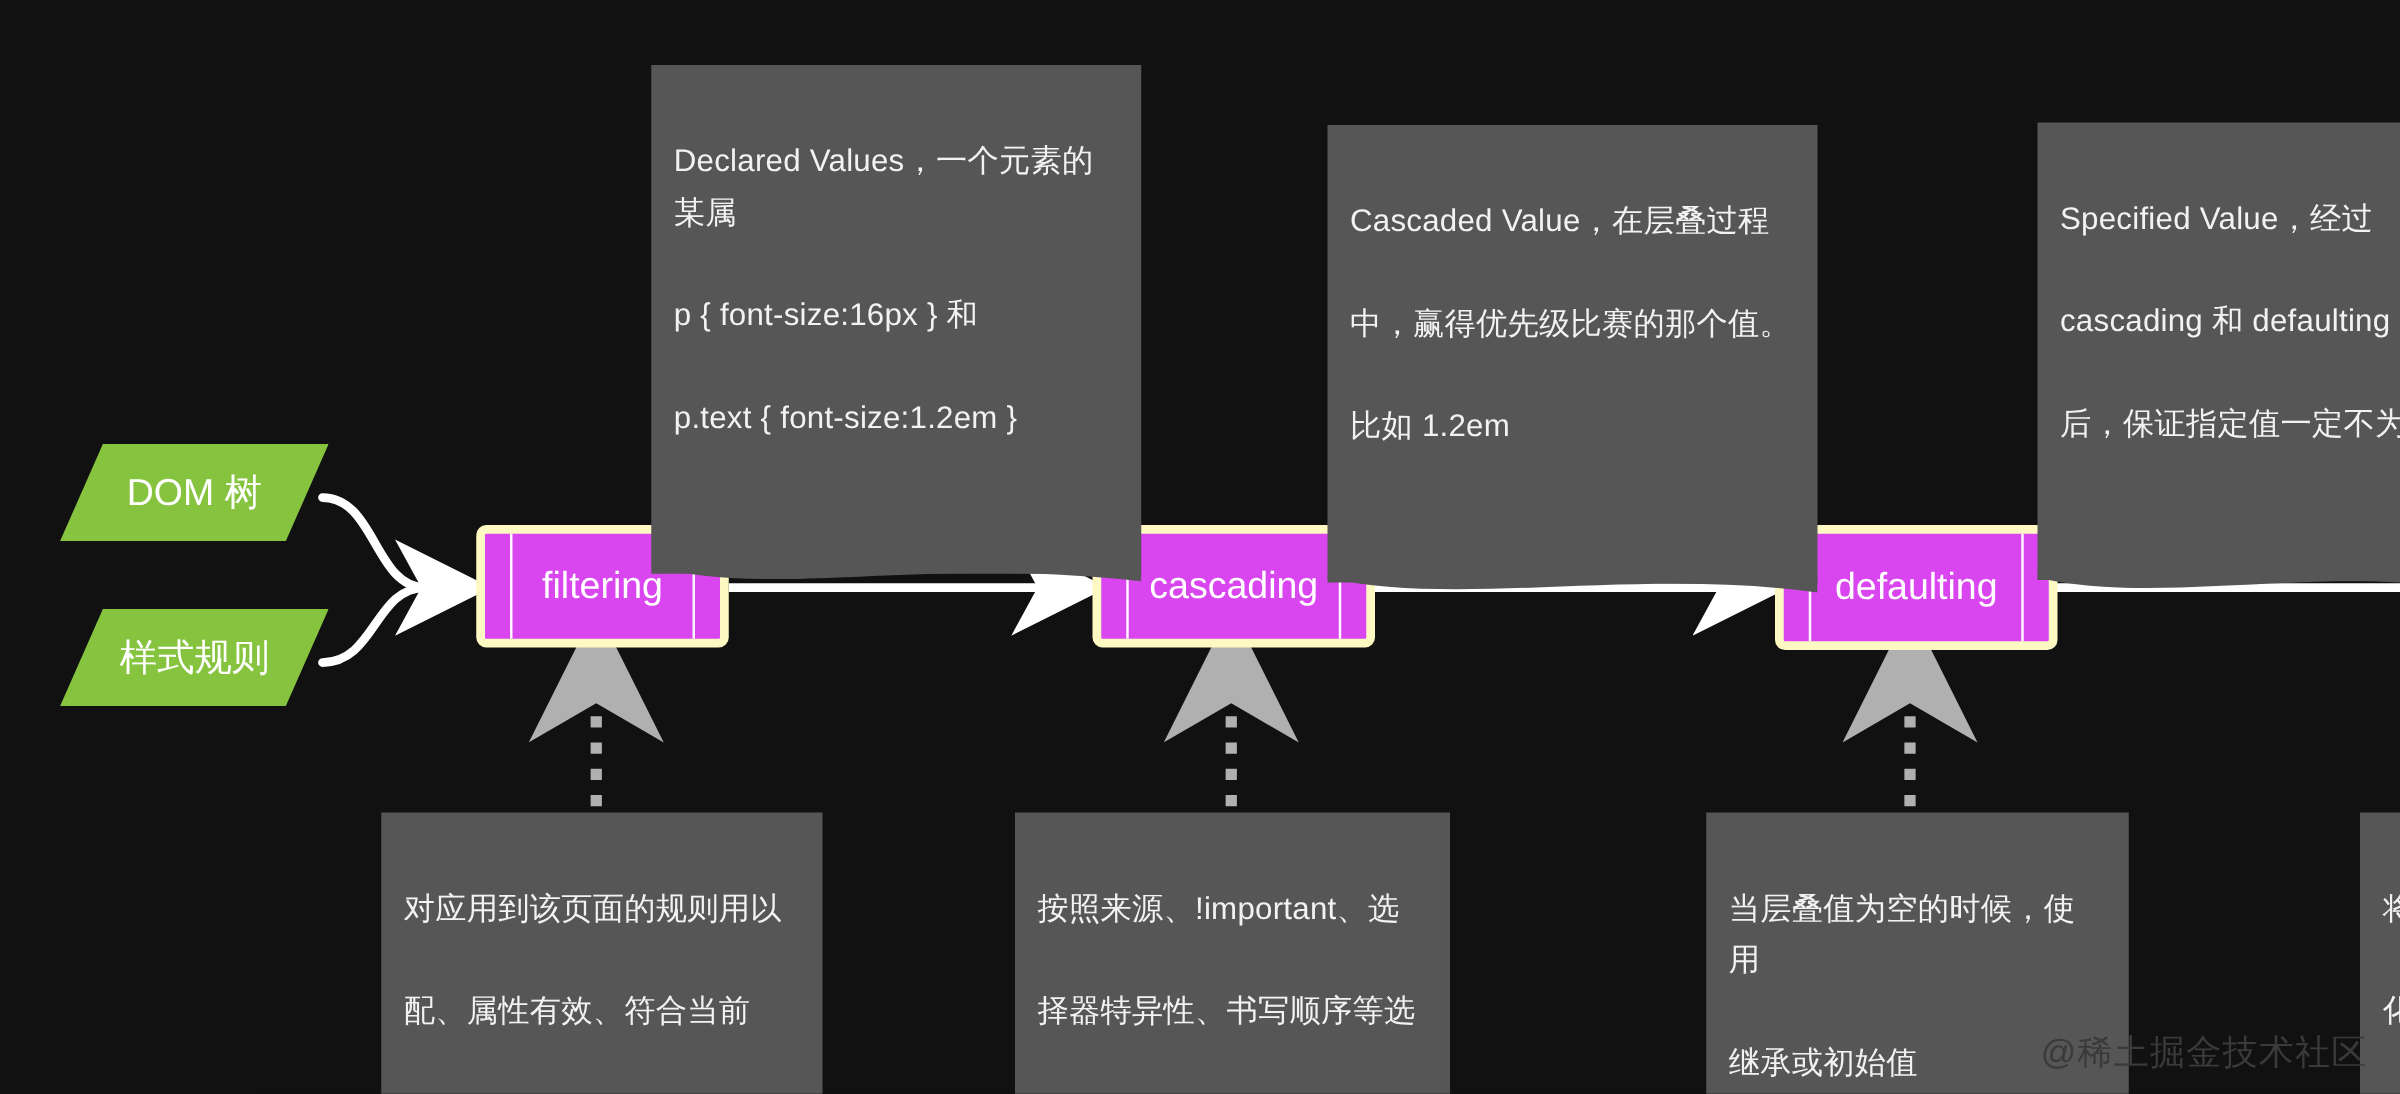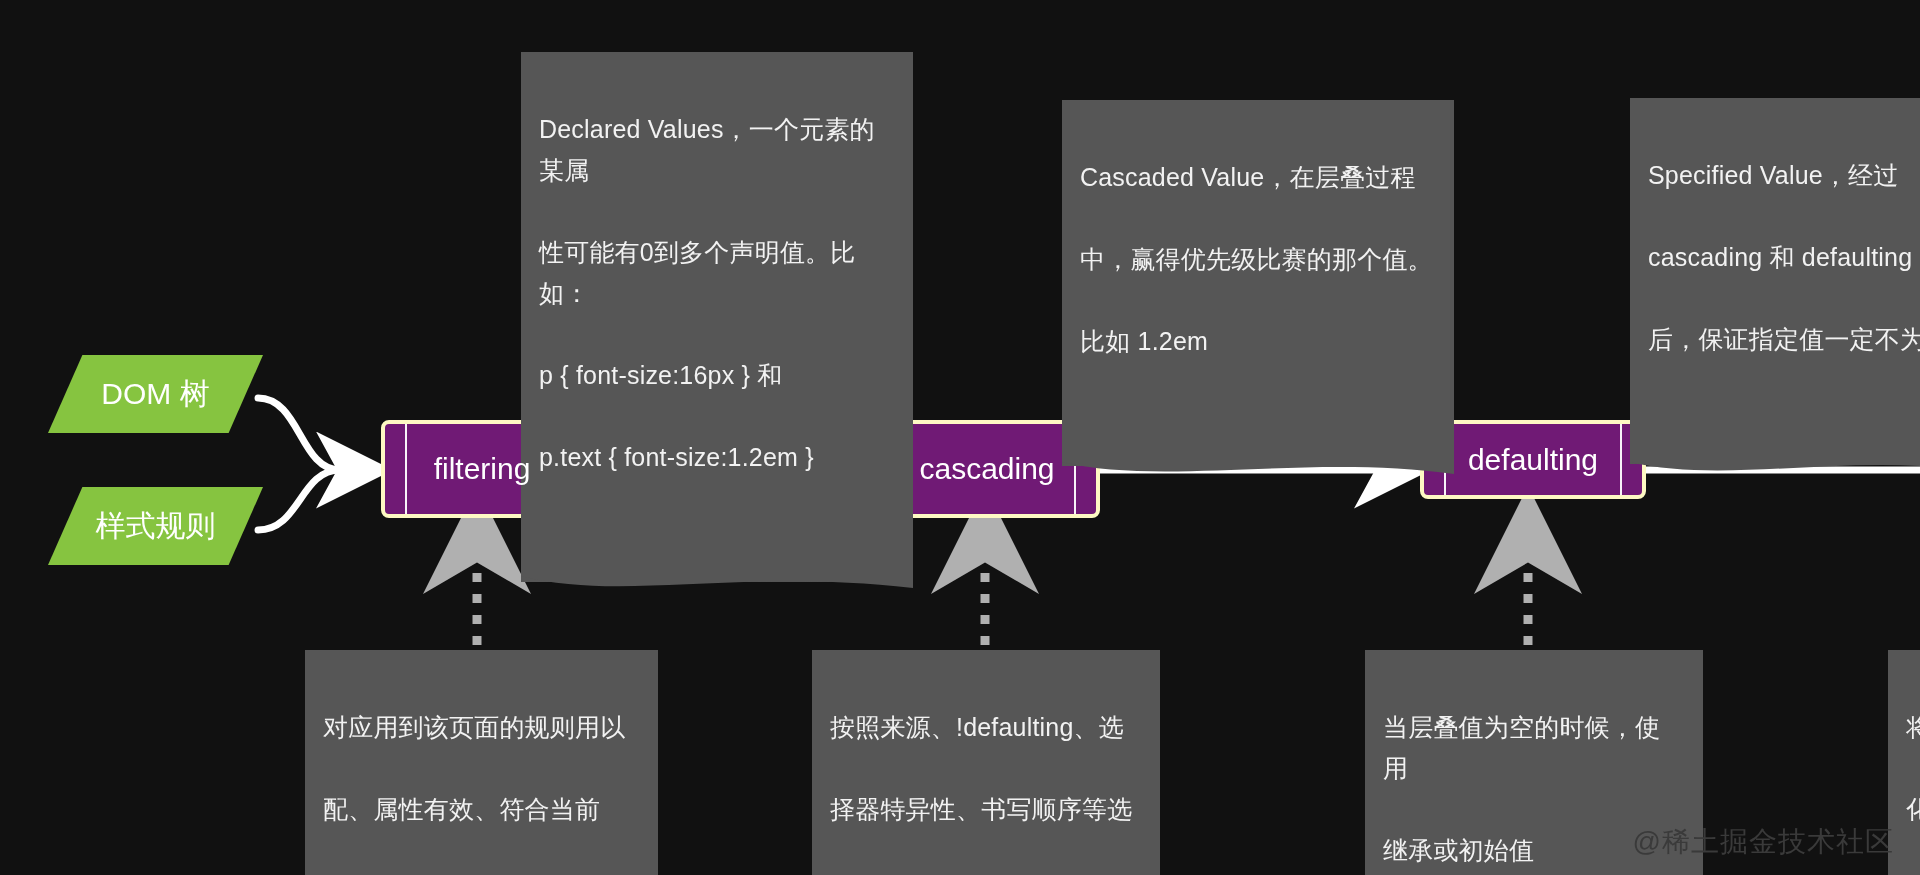--- a/index.html
+++ b/index.html
@@ -24,22 +24,22 @@
     letter-spacing:0.2px;
     white-space:pre-line;
   }
   .note .line{display:block;}
   
   .wavebot{position:absolute;left:0;bottom:-20px;width:100%;height:26px;display:block;}
 
   
   .proc{
     position:absolute;
-    background:#701a75;
-    border:4px solid #fef9c3;
+    background:#d946ef;
+    border:7px solid #fef9c3;
     border-radius:8px;
     box-sizing:border-box;
     display:flex;
     align-items:center;
     justify-content:center;
     color:#ffffff;
     font-size:30px;
   }
   .proc .bar{
     position:absolute;top:0;bottom:0;width:2px;background:#ffffff;opacity:.95;
@@ -124,41 +124,40 @@
     <i class="bar r"></i>
     <span class="lbl">filtering</span>
   </div>
 
   <div class="proc" style="left:874px;top:420px;width:226px;height:98px;">
     <i class="bar l"></i>
     <i class="bar r"></i>
     <span class="lbl">cascading</span>
   </div>
 
-  <div class="proc" style="left:1420px;top:420px;width:226px;height:79px;">
+  <div class="proc" style="left:1420px;top:420px;width:226px;height:100px;">
     <i class="bar l"></i>
     <i class="bar r"></i>
     <span class="lbl">defaulting</span>
   </div>
 
   <div class="para" style="left:655px;top:378px;width:192px;height:74px;">
     <span>声明值</span>
   </div>
 
   <div class="para" style="left:1175px;top:378px;width:192px;height:74px;">
     <span>层叠值</span>
   </div>
 
   <div class="para" style="left:1712px;top:378px;width:192px;height:74px;">
     <span>指定值</span>
   </div>
 
   <div class="note" style="left:521px;top:52px;width:392px;">
     <span class="line">Declared Values，一个元素的某属</span>
-    <span class="line">性可能有0到多个声明值。比如：</span>
     <span class="line">p { font-size:16px } 和</span>
     <span class="line">p.text { font-size:1.2em }</span>
     <svg class="wavebot" viewBox="0 0 425 26" preserveAspectRatio="none">
       <path d="M0,0 C110,26 230,-8 425,12 L425,0 L0,0 Z" fill="#565656"></path>
     </svg>
   </div>
 
   <div class="note" style="left:1062px;top:100px;width:392px;">
     <span class="line">Cascaded Value，在层叠过程</span>
     <span class="line">中，赢得优先级比赛的那个值。</span>
@@ -178,21 +177,21 @@
   </div>
 
   <div class="note" style="left:305px;top:650px;width:353px;">
     <span class="line">对应用到该页面的规则用以</span>
     <span class="line">配、属性有效、符合当前</span>
     
     
   </div>
 
   <div class="note" style="left:812px;top:650px;width:348px;">
-    <span class="line">按照来源、!defaulting、选</span>
+    <span class="line">按照来源、!important、选</span>
     <span class="line">择器特异性、书写顺序等选</span>
     <span class="line" id="cascadingHighlightLine">出优先级最高的属性值</span>
     
   </div>
 
   <div class="note" style="left:1365px;top:650px;width:338px;">
     <span class="line">当层叠值为空的时候，使用</span>
     <span class="line">继承或初始值</span>
     
   </div>

